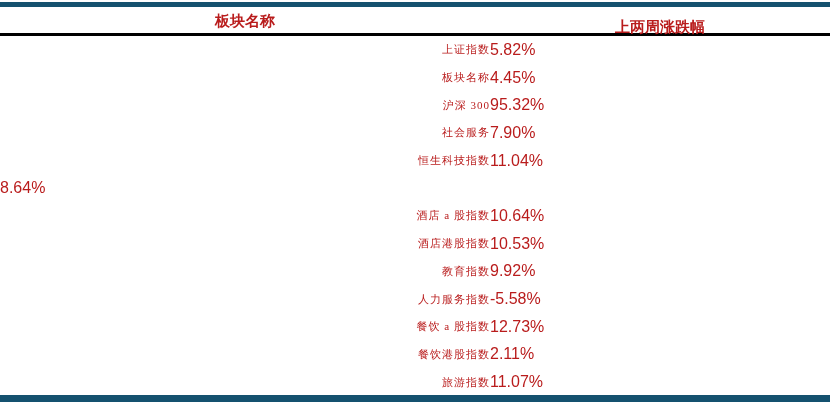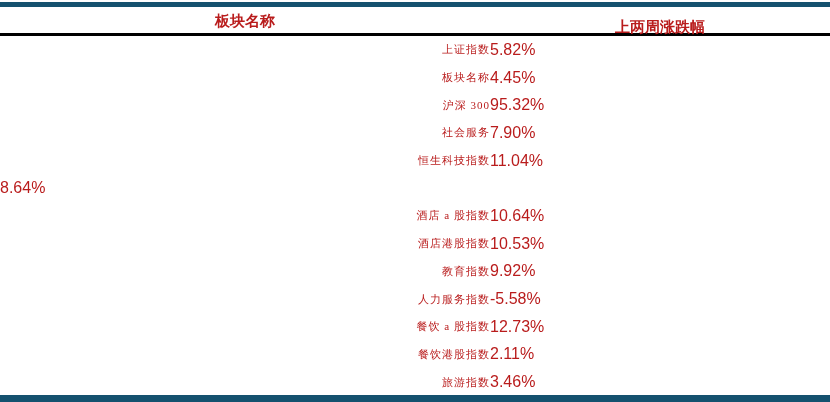--- a/index.html
+++ b/index.html
@@ -122,21 +122,21 @@
     <div class="change-cell">12.73%</div>
   </div>
 
   <div class="data-row">
     <div class="sector-cell">餐饮港股指数</div>
     <div class="change-cell">2.11%</div>
   </div>
 
   <div class="data-row">
     <div class="sector-cell">旅游指数</div>
-    <div class="change-cell">3.46%</div>
+    <div class="change-cell">11.07%</div>
   </div>
 </div>
 
   </div>
 
   <div class="rule-bar rule-bottom" style="background: rgb(20, 81, 111);"></div>
 
 </div>
 
 </body></html>

